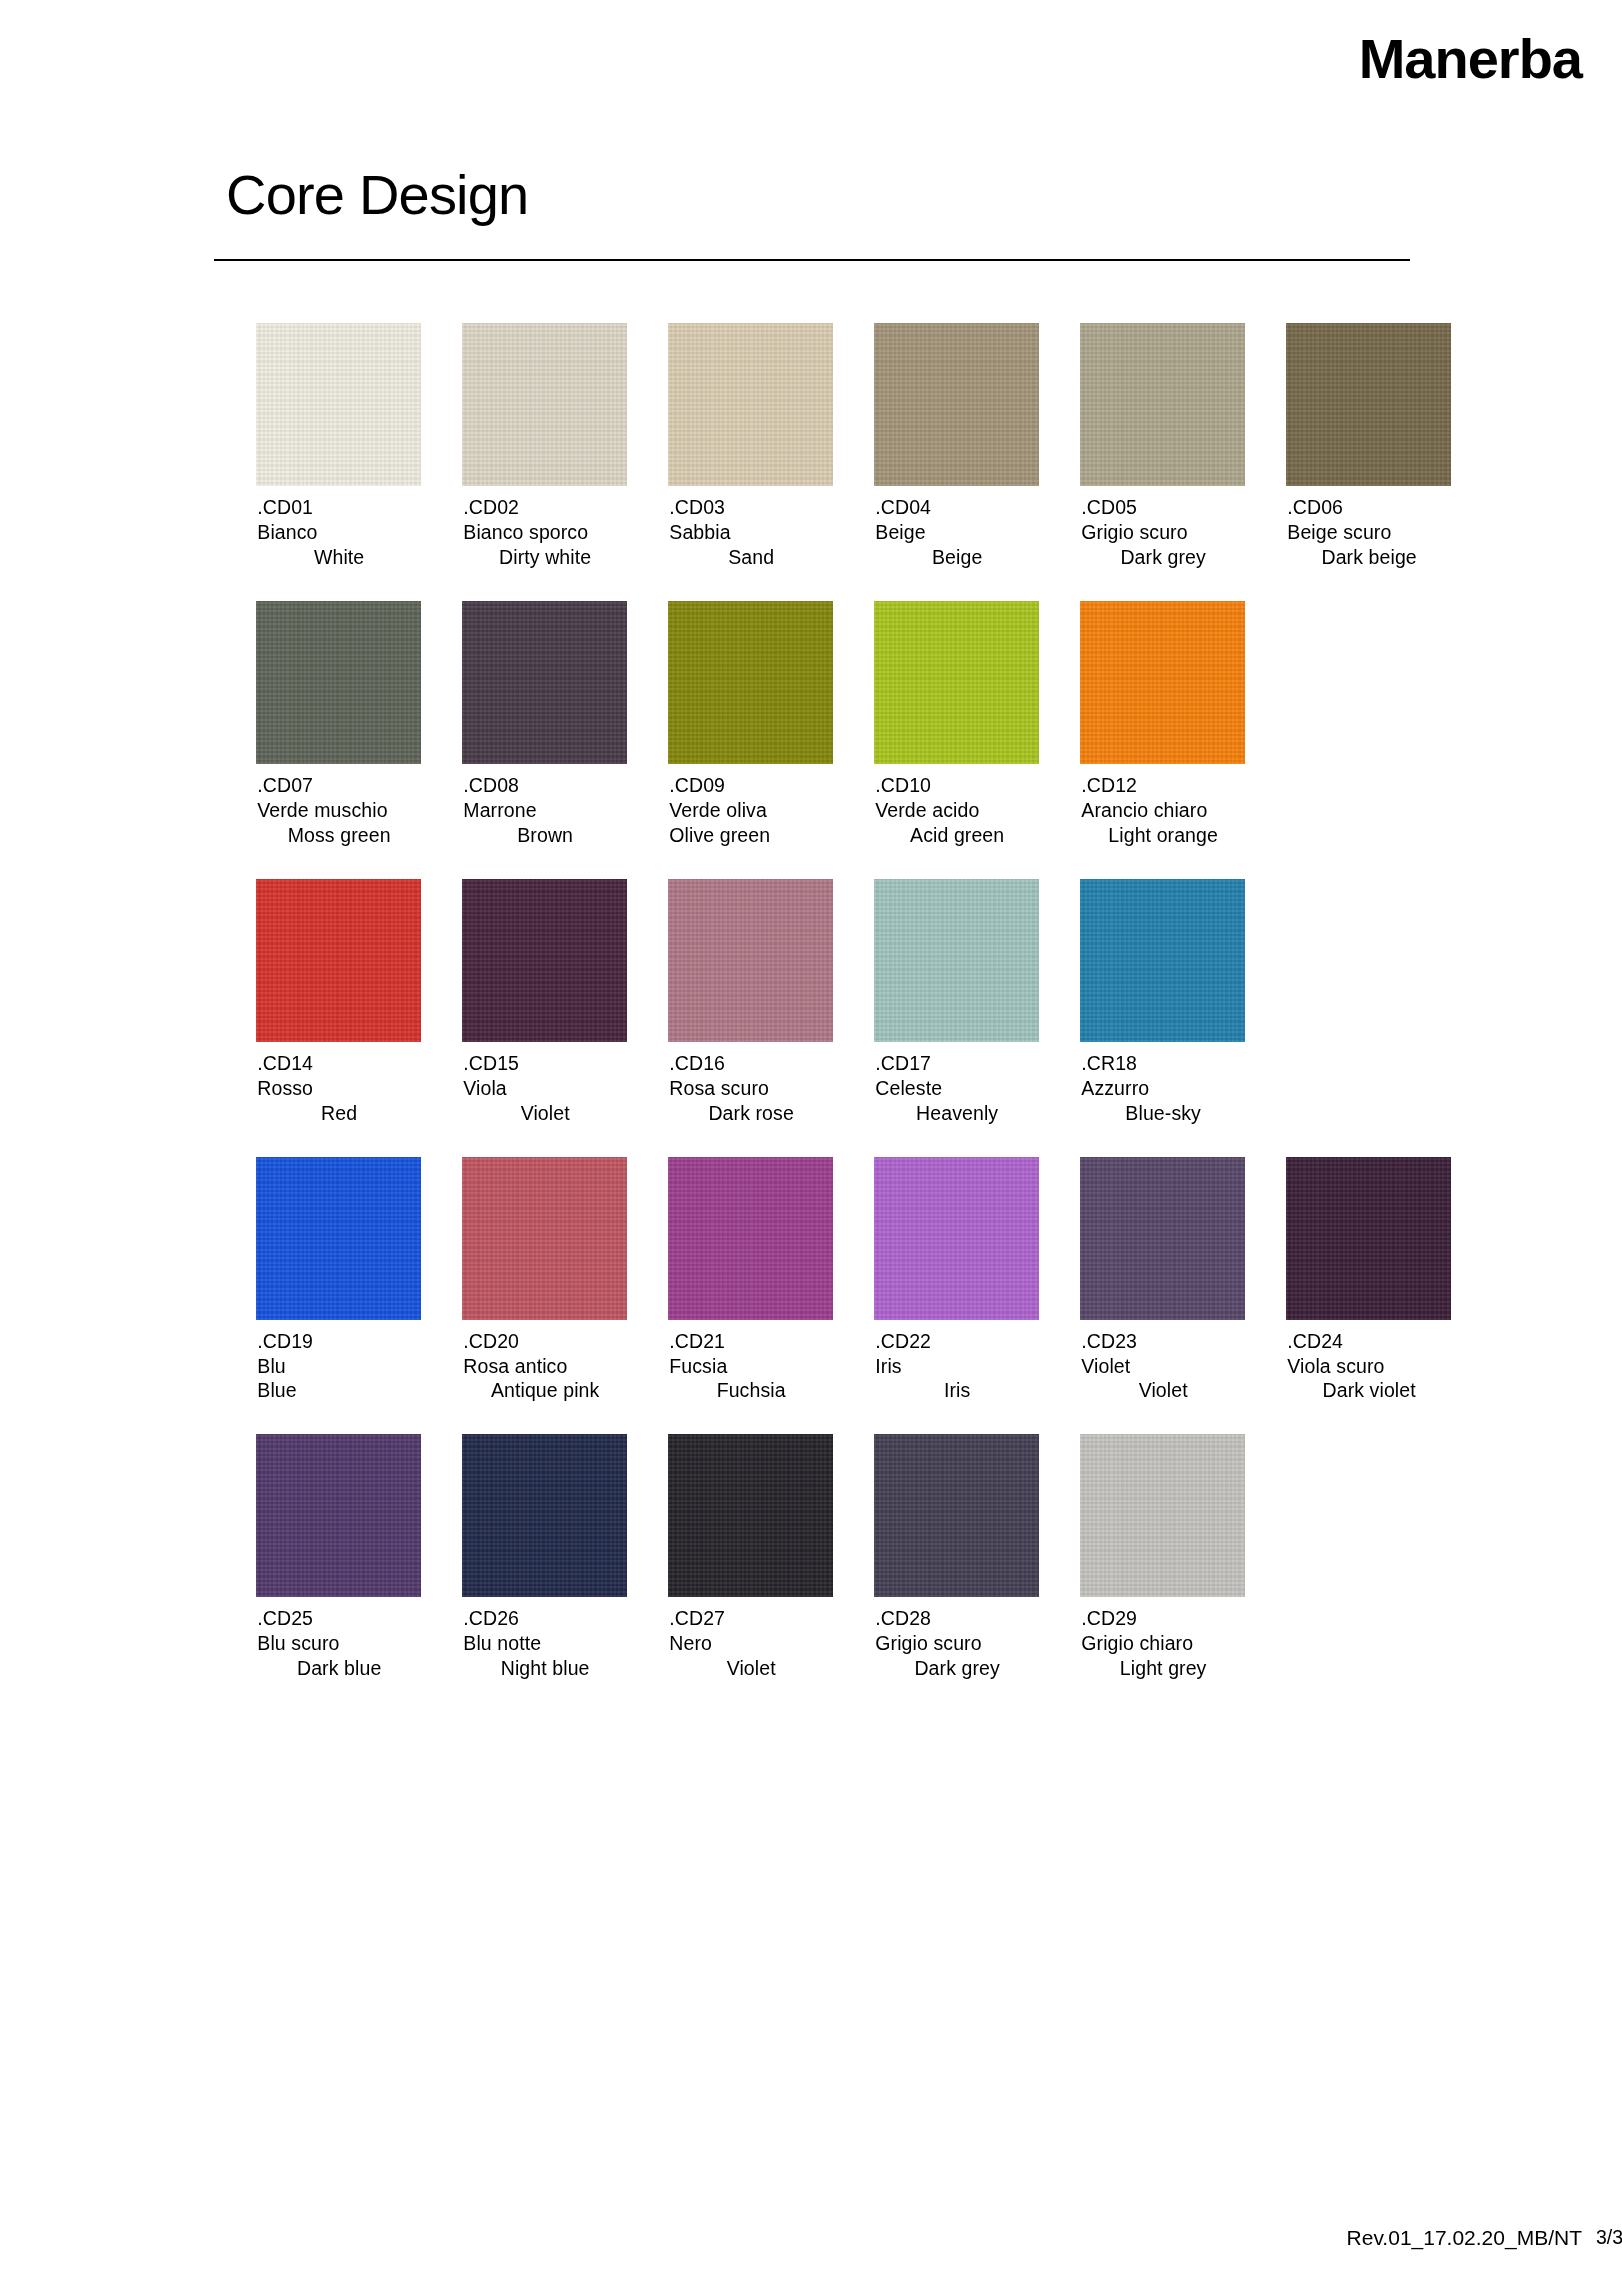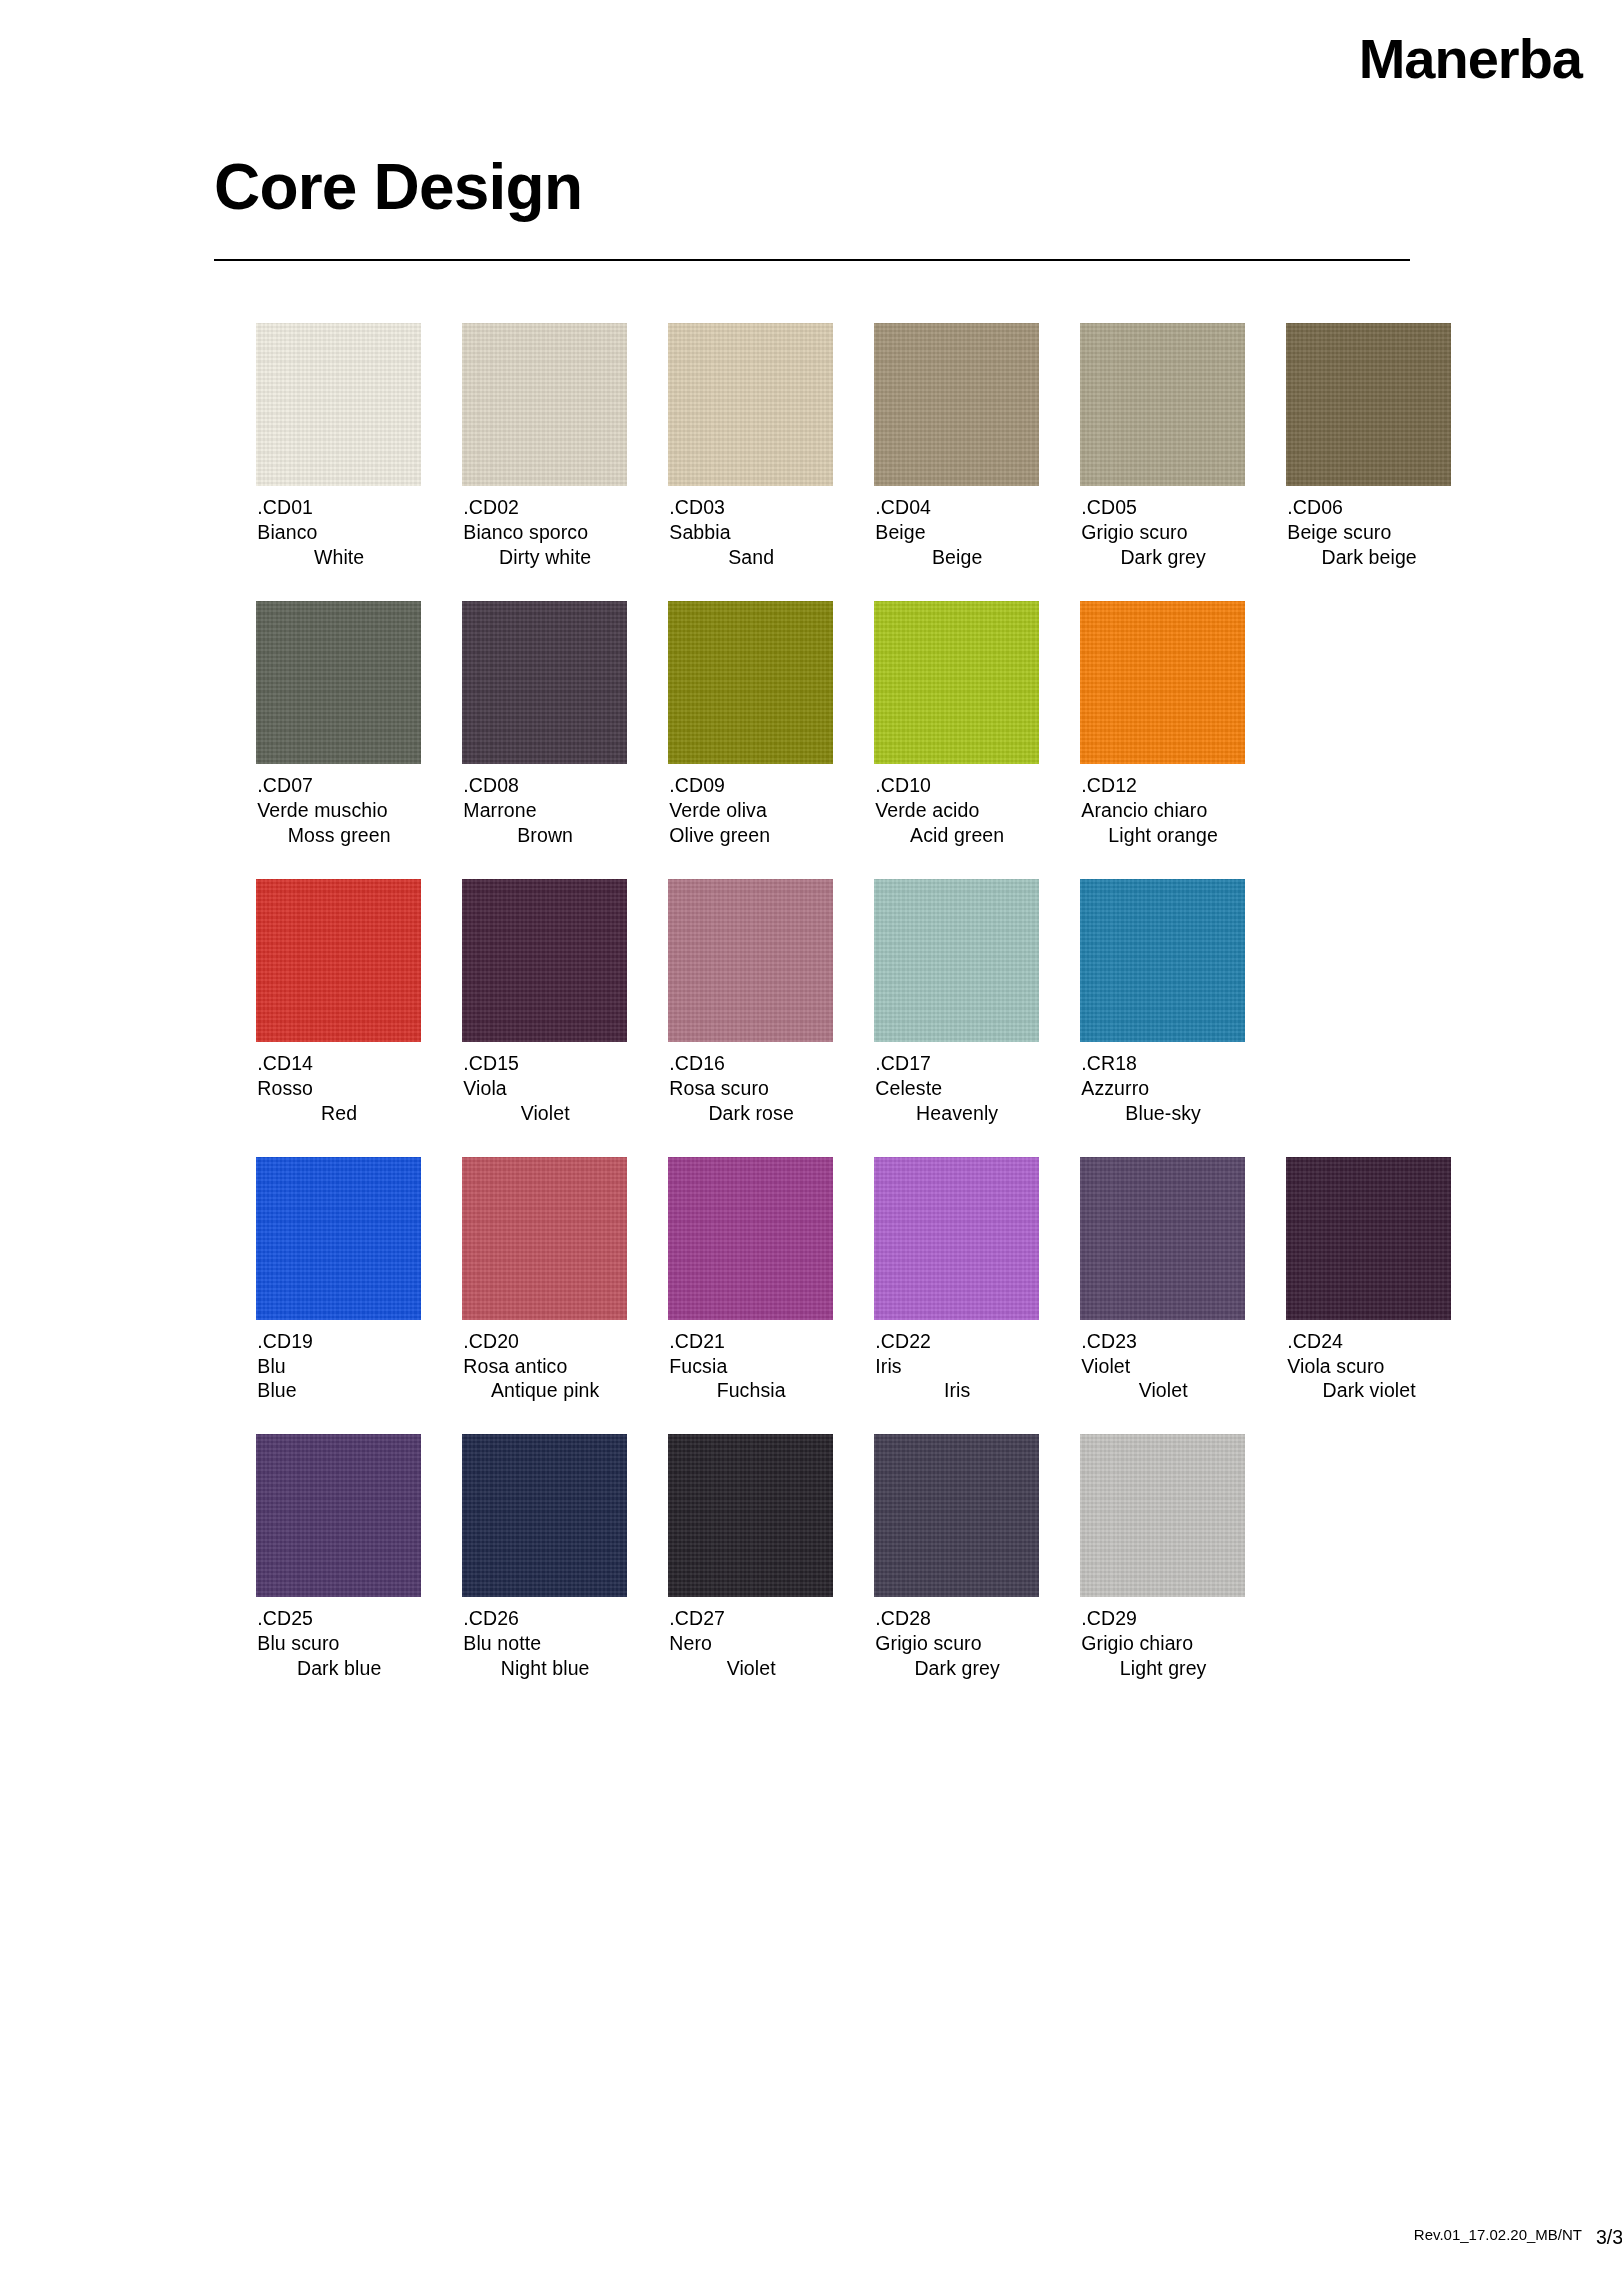--- a/index.html
+++ b/index.html
@@ -38,26 +38,26 @@
   }
 
   
   .title-block {
     position: absolute;
     top: 155px;
     left: 214px;
     width: 1196px;
   }
   .page-title {
-    font-size: 64px;
-    font-weight: 700;
+    font-size: 56px;
+    font-weight: 400;
     letter-spacing: -0.8px;
     line-height: 1;
     color: #000000;
-    margin: 0;
+    margin: 12px;
     white-space: nowrap;
   }
   .title-rule {
     position: absolute;
     top: 104px;
     left: 0;
     width: 1196px;
     height: 1.9px;
     background: #000000;
   }
@@ -127,21 +127,21 @@
     left: 0;
     width: 1623px;
     text-align: right;
     font-size: 19.5px;
     color: #000000;
   }
   .footer-rev {
     position: absolute;
     top: 9px;
     right: 41px;
-    font-size: 15px;
+    font-size: 21px;
     color: #000000;
     white-space: nowrap;
   }
 </style>
 </head>
 <body>
 
 <div class="page">
 
   <div class="brand">Manerba</div>

